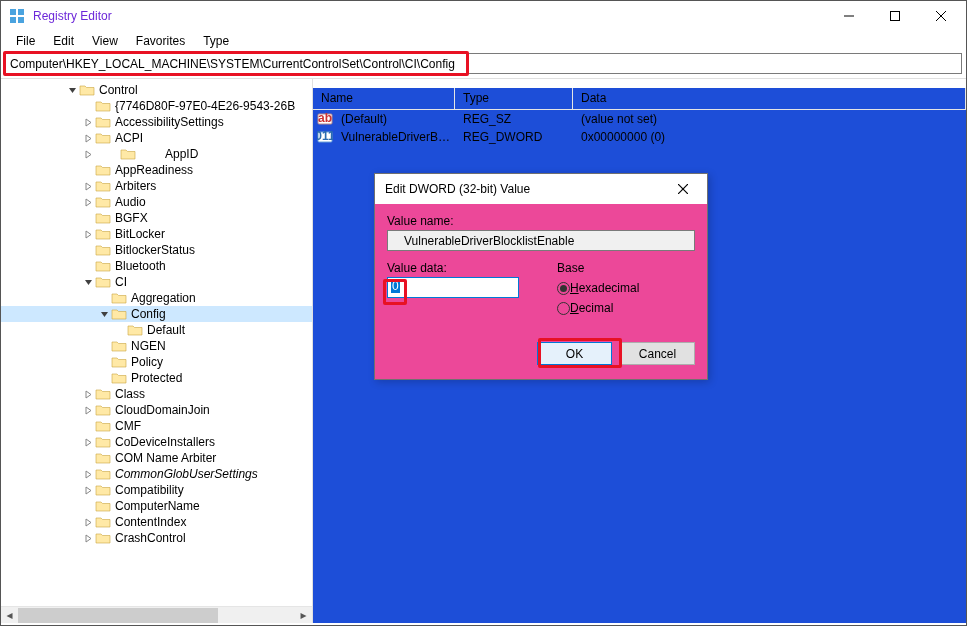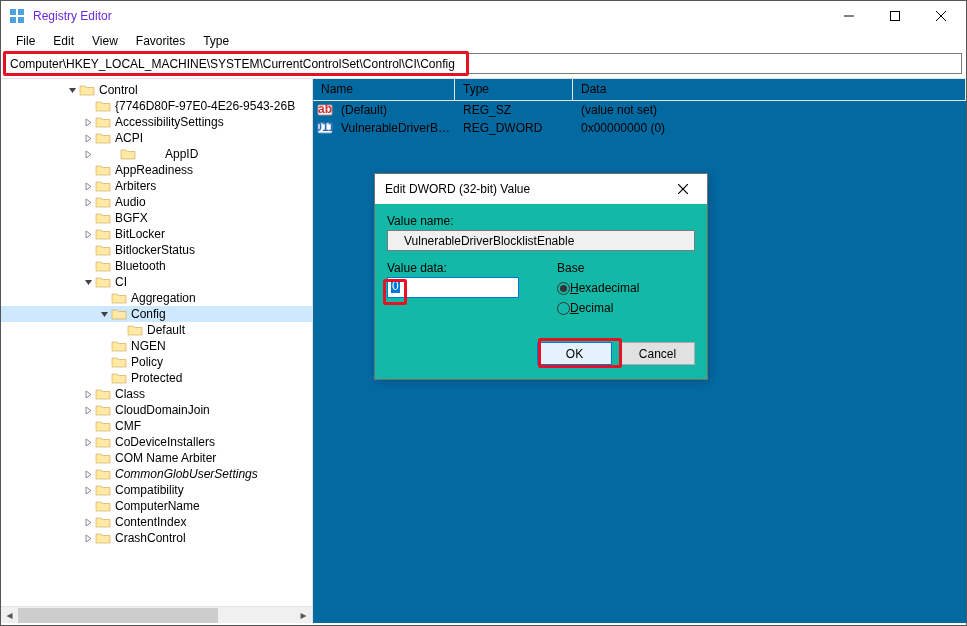--- a/index.html
+++ b/index.html
@@ -13,21 +13,21 @@
 
 .menubar { height: 20px; display: flex; align-items: center; padding: 0 6px; border-bottom: 0; }
 .menubar .menu-item { padding: 2px 9px; color: #000; }
 
 .addressbar-wrap { padding: 2px 4px 4px 4px; }
 .addressbar { display: block; width: 100%; border: 1px solid #7a7a7a; padding: 2px 4px; height: 21px; line-height: 16px; }
 .addr-highlight { position: absolute; border: 3px solid #e81123; border-radius: 2px; pointer-events: none; }
 
 .splitter { display: flex; height: calc(100% - 30px - 20px - 29px); border-top: 1px solid #e0e0e0; }
 .tree-pane { width: 312px; position: relative; overflow: hidden; background: #fff; border-right: 1px solid #e0e0e0; }
-.list-pane { flex: 1; background: #0369a1; position: relative; }
+.list-pane { flex: 1; background: #1d4ed8; position: relative; margin-top: 9px; }
 
 .tree { padding: 3px 0 0 0; white-space: nowrap; }
 .tree-row { display: flex; align-items: center; height: 16px; padding-right: 6px; }
 .tree-row .toggle { width: 14px; display: flex; align-items: center; justify-content: center; color: #555; }
 .tree-row .toggle.empty { visibility: hidden; }
 .tree-row .folder-icon { width: 16px; height: 14px; margin-right: 4px; }
 .tree-row .label { color: #000; }
 .tree-row.selected { background: #cde8ff; }
 .tree-row.selected .label { background: #cde8ff; }
 
@@ -39,21 +39,21 @@
 
 .list-body .row { display: flex; align-items: center; height: 18px; }
 .list-body .row .cell { padding: 1px 6px; overflow: hidden; text-overflow: ellipsis; white-space: nowrap; }
 .list-body .row .icon { width: 16px; height: 16px; flex-shrink: 0; margin-left: 4px; margin-right: 2px; }
 
 .hscroll { position: absolute; left: 0; right: 0; bottom: 0; height: 17px; background: #f0f0f0; display: flex; align-items: center; border-top: 1px solid #e5e5e5; }
 .hscroll .btn { width: 17px; height: 17px; display: flex; align-items: center; justify-content: center; color: #555; }
 .hscroll .track { flex: 1; height: 17px; position: relative; }
 .hscroll .thumb { position: absolute; top: 1px; height: 15px; background: #cdcdcd; }
 
-.dialog { position: absolute; left: 373px; top: 172px; width: 334px; background: #14b8a6; border: 1px solid #707070; box-shadow: 2px 2px 8px rgba(0,0,0,0.2); }
+.dialog { position: absolute; left: 373px; top: 172px; width: 334px; background: #ec4899; border: 1px solid #707070; box-shadow: 2px 2px 8px rgba(0,0,0,0.2); }
 .dialog .dlg-titlebar { height: 30px; display: flex; align-items: center; padding: 0 4px 0 10px; background: #fff; }
 .dialog .dlg-title { flex: 1; color: #000; }
 .dialog .dlg-close { width: 40px; height: 28px; display: flex; align-items: center; justify-content: center; }
 .dialog .dlg-body { padding: 10px 12px 14px 12px; }
 .dialog .dlg-label { color: #000; margin-bottom: 2px; display: block; }
 .dialog .dlg-readonly { width: 100%; height: 21px; background: #f0f0f0; border: 1px solid #7a7a7a; padding: 2px 16px; margin-bottom: 10px; display: flex; align-items: center; }
 .dialog .dlg-row { display: flex; gap: 20px; }
 .dialog .dlg-input-wrap { flex: 1; }
 .dialog .dlg-input { width: 132px; height: 21px; border: 1px solid #0078d7; padding: 1px 3px; background: #fff; }
 .dialog .dlg-input .sel { background: #0078d7; color: #fff; padding: 0 1px; }

